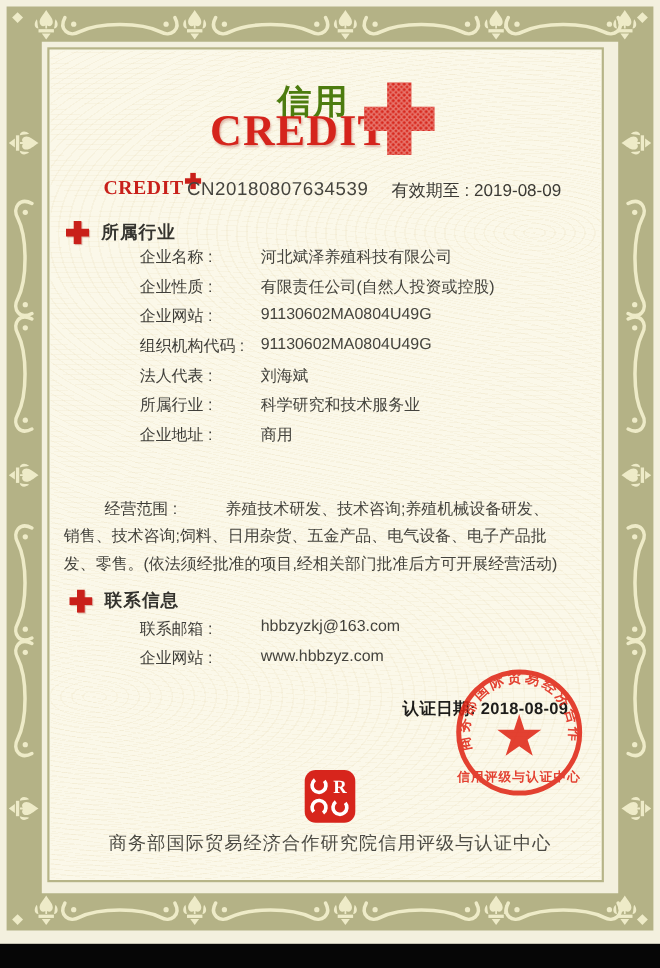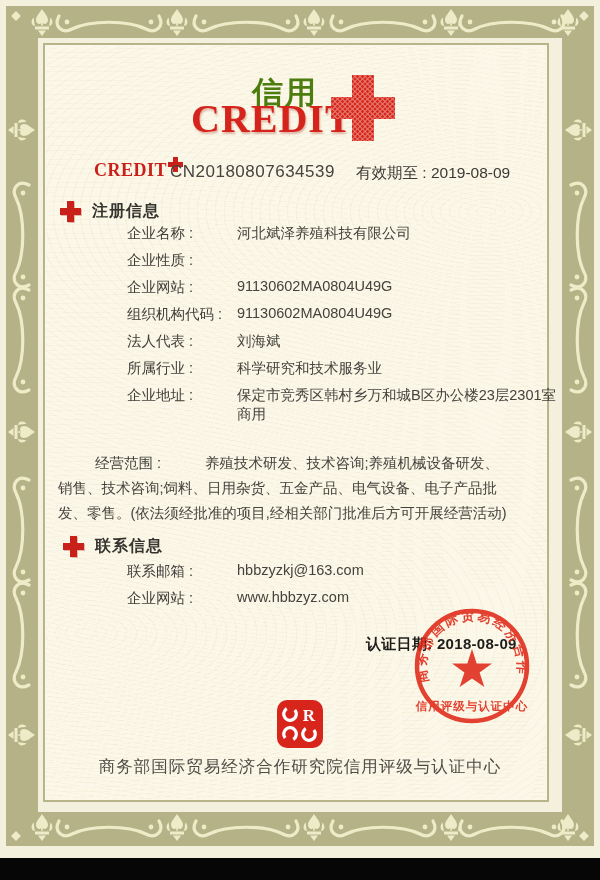--- a/index.html
+++ b/index.html
@@ -135,50 +135,51 @@
       <path d="M7,0 h7 v7 h7 v7 h-7 v7 H7 v-7 H0 V7 h7 Z" fill="#c9201a"></path>
     </svg>
   </div>
   <div class="cert-no">CN20180807634539</div>
   <div class="validity"><span>有效期至 :</span> <span>2019-08-09</span></div>
 
   <div class="sec-head" style="left:60px;top:201px;">
     <svg class="mini-cross" width="21" height="21" viewBox="0 0 21 21">
       <path d="M7,0 h7 v7 h7 v7 h-7 v7 H7 v-7 H0 V7 h7 Z" fill="#c9201a"></path>
     </svg>
-    <span class="t">注册信息</span>
+    <span class="t">所属行业</span>
   </div>
 
   <div class="rows">
     <div class="row">
       <span class="lbl">企业名称 :</span>
       <span class="val">河北斌泽养殖科技有限公司</span>
     </div>
     <div class="row">
       <span class="lbl">企业性质 :</span>
+      <span class="val">有限责任公司(自然人投资或控股)</span>
     </div>
     <div class="row">
       <span class="lbl">企业网站 :</span>
       <span class="val">91130602MA0804U49G</span>
     </div>
     <div class="row">
       <span class="lbl">组织机构代码 :</span>
       <span class="val">91130602MA0804U49G</span>
     </div>
     <div class="row">
       <span class="lbl">法人代表 :</span>
       <span class="val">刘海斌</span>
     </div>
     <div class="row">
       <span class="lbl">所属行业 :</span>
       <span class="val">科学研究和技术服务业</span>
     </div>
     <div class="row">
       <span class="lbl">企业地址 :</span>
-      <span class="val"><span>保定市竞秀区韩村乡万和城B区办公楼23层2301室</span><span class="l2">商用</span></span>
+      <span class="val"><span class="l2">商用</span></span>
     </div>
   </div>
 
   <p class="scope"><span class="slbl">经营范围 :</span><span>养殖技术研发、技术咨询;养殖机械设备研发、销售、技术咨询;饲料、日用杂货、五金产品、电气设备、电子产品批发、零售。(依法须经批准的项目,经相关部门批准后方可开展经营活动)</span></p>
 
   <div class="sec-head" style="left:63px;top:536px;">
     <svg class="mini-cross" width="21" height="21" viewBox="0 0 21 21">
       <path d="M7,0 h7 v7 h7 v7 h-7 v7 H7 v-7 H0 V7 h7 Z" fill="#c9201a"></path>
     </svg>
     <span class="t">联系信息</span>

